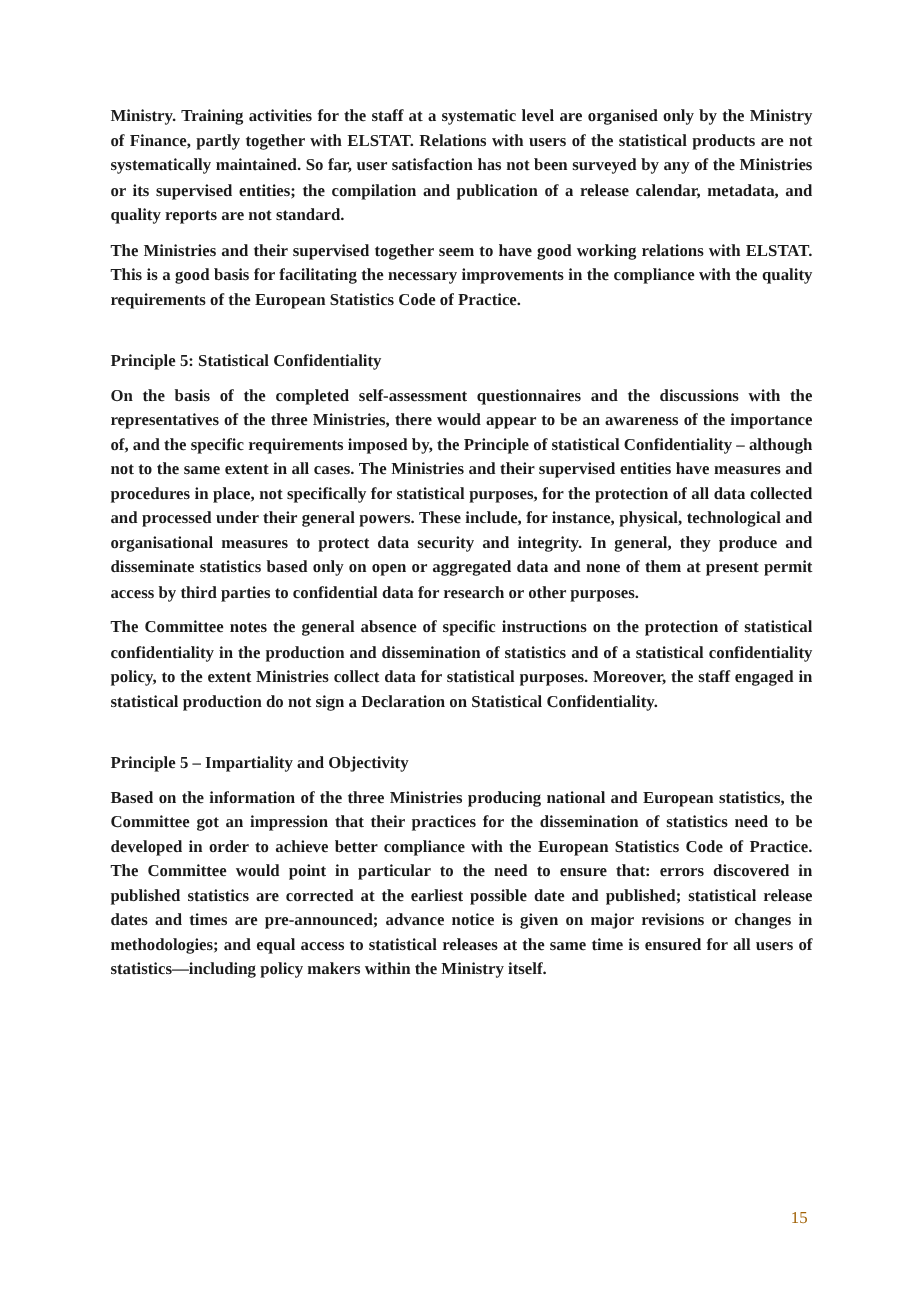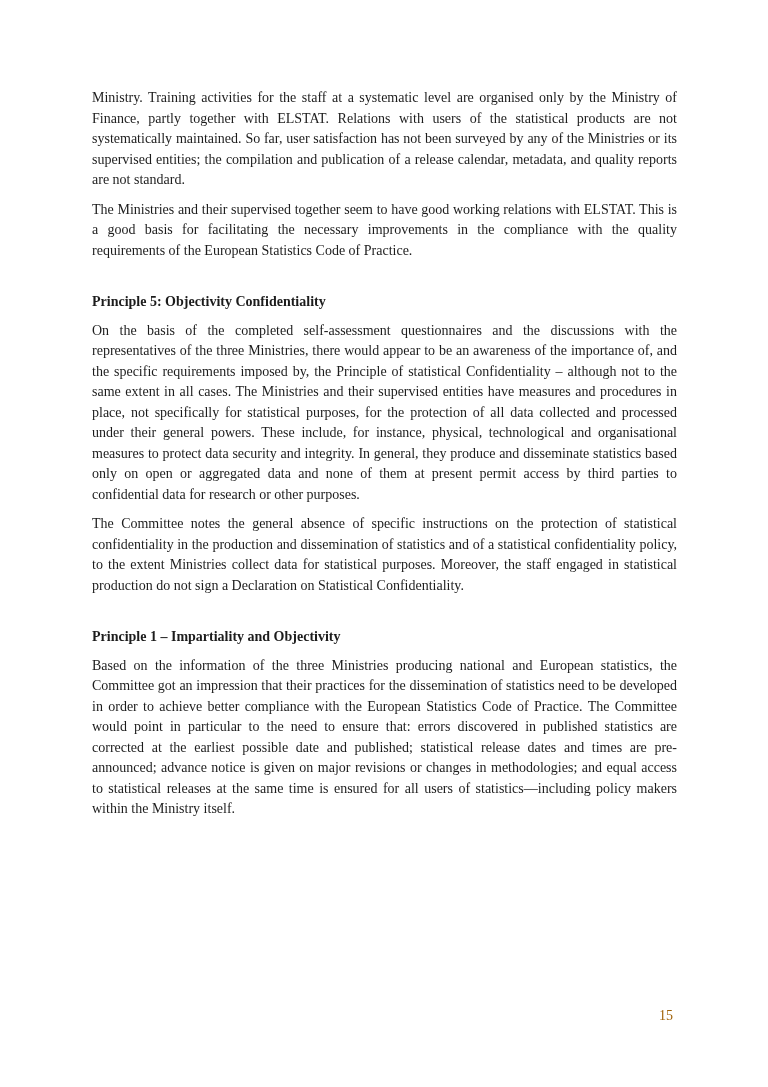--- a/index.html
+++ b/index.html
@@ -21,20 +21,21 @@
     left: 92px;
     top: 88px;
     width: 585px;
   }
   .para {
     margin: 0 0 9px 0;
     font-size: 14px;
     line-height: 20.5px;
     text-align: justify;
     text-justify: inter-word;
+    font-weight: bold;
   }
   .heading {
     margin: 31px 0 8px 0;
     font-size: 14px;
     line-height: 20.5px;
     font-weight: bold;
     text-align: left;
   }
   .page-number {
     position: absolute;
@@ -48,26 +49,26 @@
 </head>
 <body>
 
 <div class="page">
   <div class="content">
 
     <p class="para">Ministry. Training activities for the staff at a systematic level are organised only by the Ministry of Finance, partly together with ELSTAT. Relations with users of the statistical products are not systematically maintained. So far, user satisfaction has not been surveyed by any of the Ministries or its supervised entities; the compilation and publication of a release calendar, metadata, and quality reports are not standard.</p>
 
     <p class="para">The Ministries and their supervised together seem to have good working relations with ELSTAT. This is a good basis for facilitating the necessary improvements in the compliance with the quality requirements of the European Statistics Code of Practice.</p>
 
-    <h2 class="heading">Principle 5: Objectivity Confidentiality</h2>
+    <h2 class="heading">Principle 5: Statistical Confidentiality</h2>
 
     <p class="para">On the basis of the completed self-assessment questionnaires and the discussions with the representatives of the three Ministries, there would appear to be an awareness of the importance of, and the specific requirements imposed by, the Principle of statistical Confidentiality – although not to the same extent in all cases. The Ministries and their supervised entities have measures and procedures in place, not specifically for statistical purposes, for the protection of all data collected and processed under their general powers. These include, for instance, physical, technological and organisational measures to protect data security and integrity. In general, they produce and disseminate statistics based only on open or aggregated data and none of them at present permit access by third parties to confidential data for research or other purposes.</p>
 
     <p class="para">The Committee notes the general absence of specific instructions on the protection of statistical confidentiality in the production and dissemination of statistics and of a statistical confidentiality policy, to the extent Ministries collect data for statistical purposes. Moreover, the staff engaged in statistical production do not sign a Declaration on Statistical Confidentiality.</p>
 
-    <h2 class="heading">Principle 1 – Impartiality and Objectivity</h2>
+    <h2 class="heading">Principle 5 – Impartiality and Objectivity</h2>
 
     <p class="para">Based on the information of the three Ministries producing national and European statistics, the Committee got an impression that their practices for the dissemination of statistics need to be developed in order to achieve better compliance with the European Statistics Code of Practice. The Committee would point in particular to the need to ensure that: errors discovered in published statistics are corrected at the earliest possible date and published; statistical release dates and times are pre-announced; advance notice is given on major revisions or changes in methodologies; and equal access to statistical releases at the same time is ensured for all users of statistics—including policy makers within the Ministry itself.</p>
 
   </div>
 
   <div class="page-number">15</div>
 </div>
 
 </body></html>

